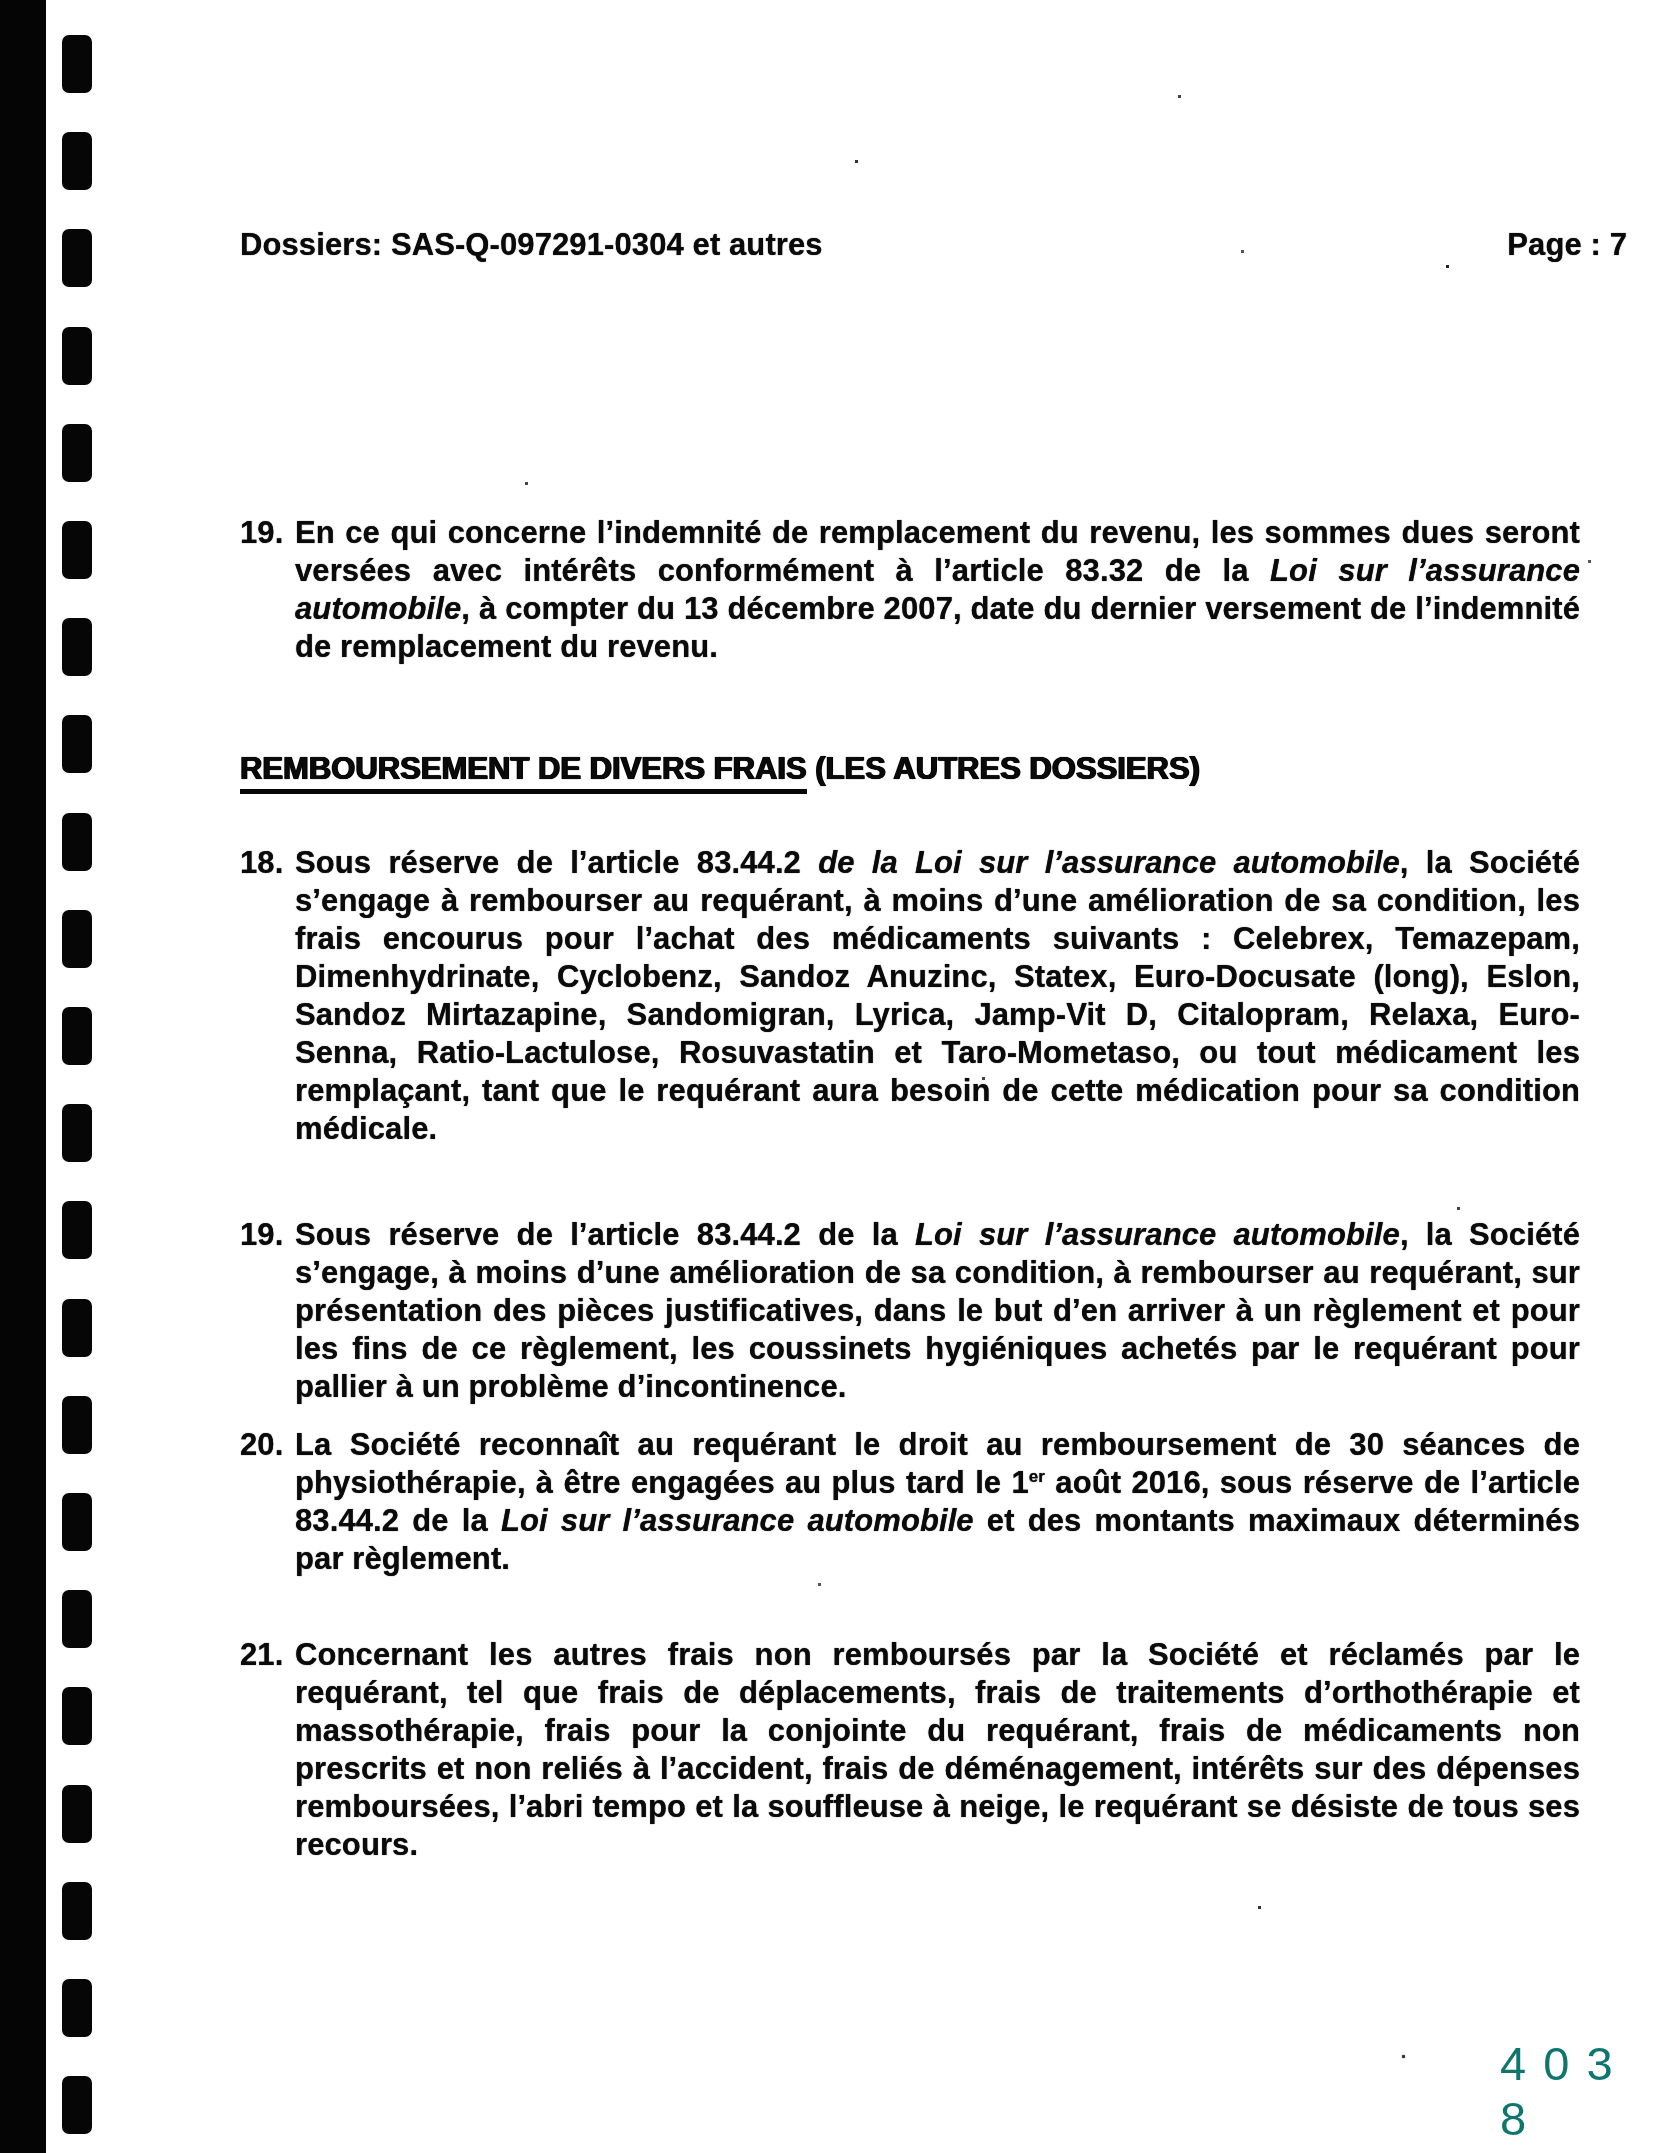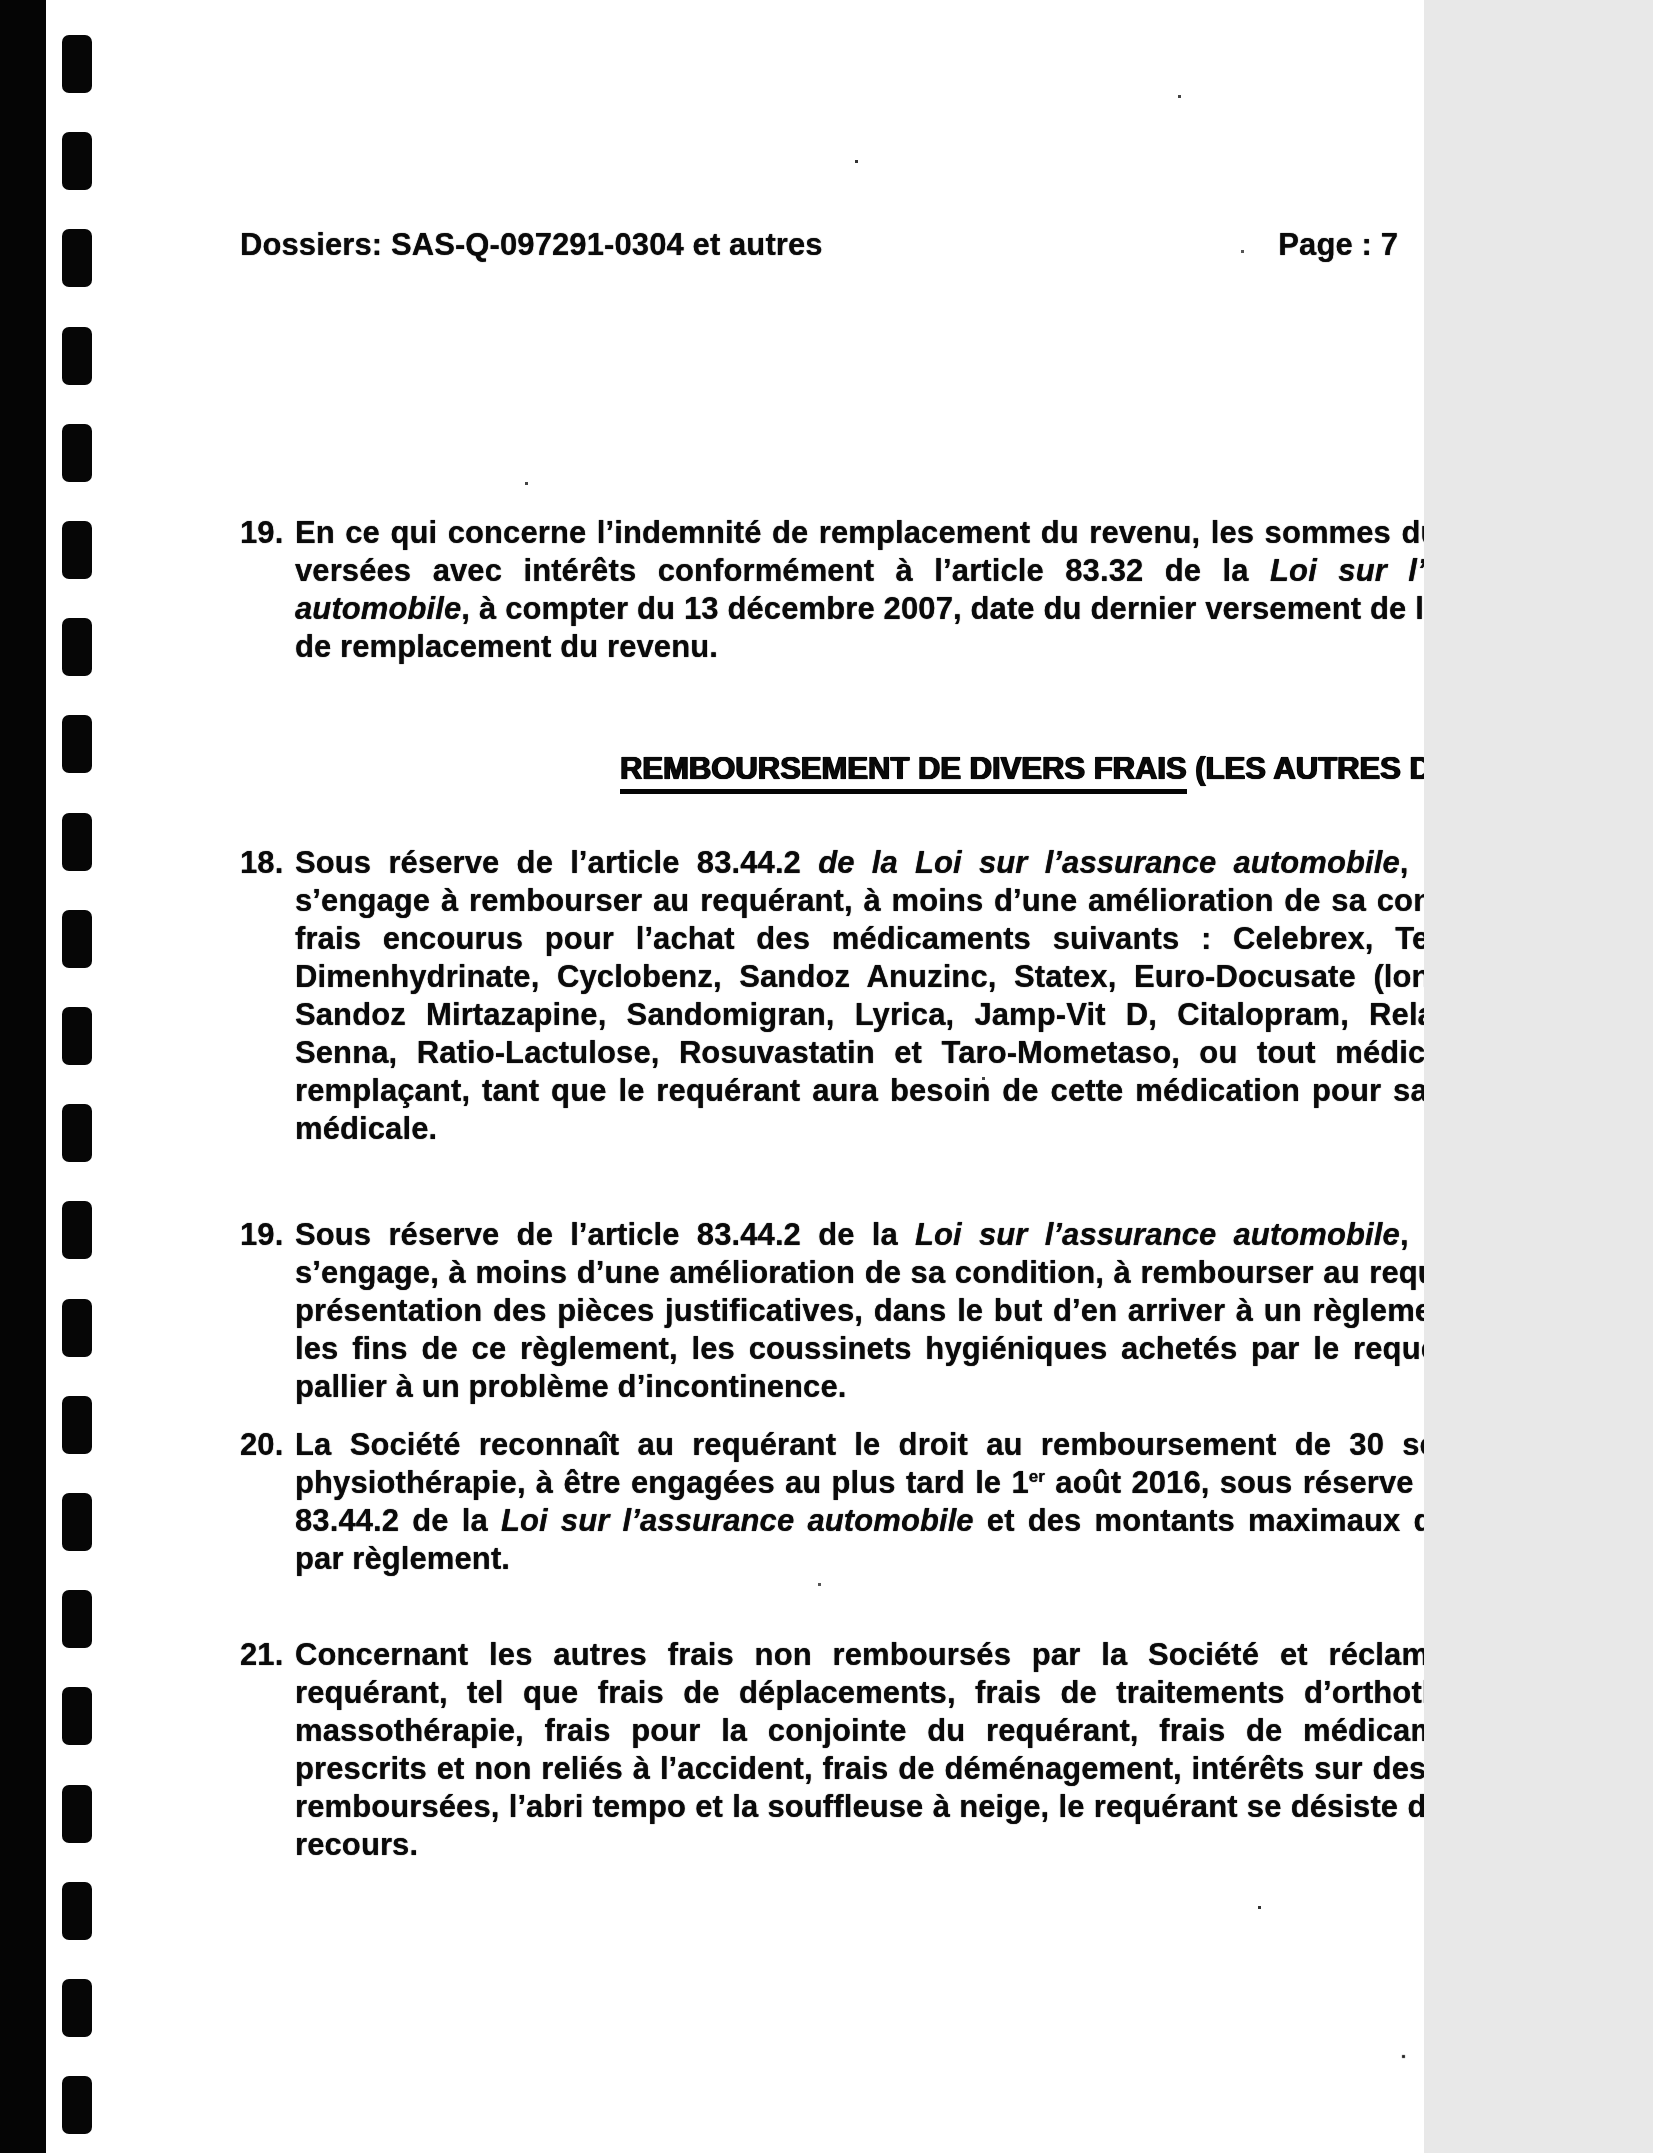--- a/index.html
+++ b/index.html
@@ -3,21 +3,21 @@
 <meta charset="utf-8">
 <title>Scanned legal document</title>
 <style>
   html, body {
     margin: 0;
     padding: 0;
     background: #e8e8e8;
   }
   .page {
     position: relative;
-    width: 1424px;
+    width: 1653px;
     height: 2153px;
     background: #ffffff;
     overflow: hidden;
     font-family: "Liberation Sans", "DejaVu Sans", sans-serif;
     color: #0a0a0a;
   }
   
   .gutter-bar {
     position: absolute;
     left: 0; top: 0;
@@ -151,21 +151,21 @@
     <span>Dossiers: SAS-Q-097291-0304 et autres</span>
     <span>Page : 7</span>
   </div>
 
 
   <div class="block para scan-text" style="top:514px;">
     <span class="num">19.</span>
     <div class="body"><span>En ce qui concerne l’indemnité de remplacement du revenu, les sommes dues seront versées avec intérêts conformément à l’article 83.32 de la </span><span class="it">Loi sur l’assurance automobile</span><span>, à compter du 13 décembre 2007, date du dernier versement de l’indemnité de remplacement du revenu.</span></div>
   </div>
 
-  <div class="block section-heading" style="top:750px;text-align:right;">
+  <div class="block section-heading" style="top:750px;">
     <span class="underlined">REMBOURSEMENT DE DIVERS FRAIS</span><span> (LES AUTRES DOSSIERS)</span>
   </div>
 
   <div class="block para scan-text" style="top:844px;">
     <span class="num">18.</span>
     <div class="body"><span>Sous réserve de l’article 83.44.2 </span><span class="it">de la Loi sur l’assurance automobile</span><span>, la Société s’engage à rembourser au requérant, à moins d’une amélioration de sa condition, les frais encourus pour l’achat des médicaments suivants : Celebrex, Temazepam, Dimenhydrinate, Cyclobenz, Sandoz Anuzinc, Statex, Euro-Docusate (long), Eslon, Sandoz Mirtazapine, Sandomigran, Lyrica, Jamp-Vit D, Citalopram, Relaxa, Euro-Senna, Ratio-Lactulose, Rosuvastatin et Taro-Mometaso, ou tout médicament les remplaçant, tant que le requérant aura besoin de cette médication pour sa condition médicale.</span></div>
   </div>
 
   <div class="block para scan-text" style="top:1216px;">
     <span class="num">19.</span>

